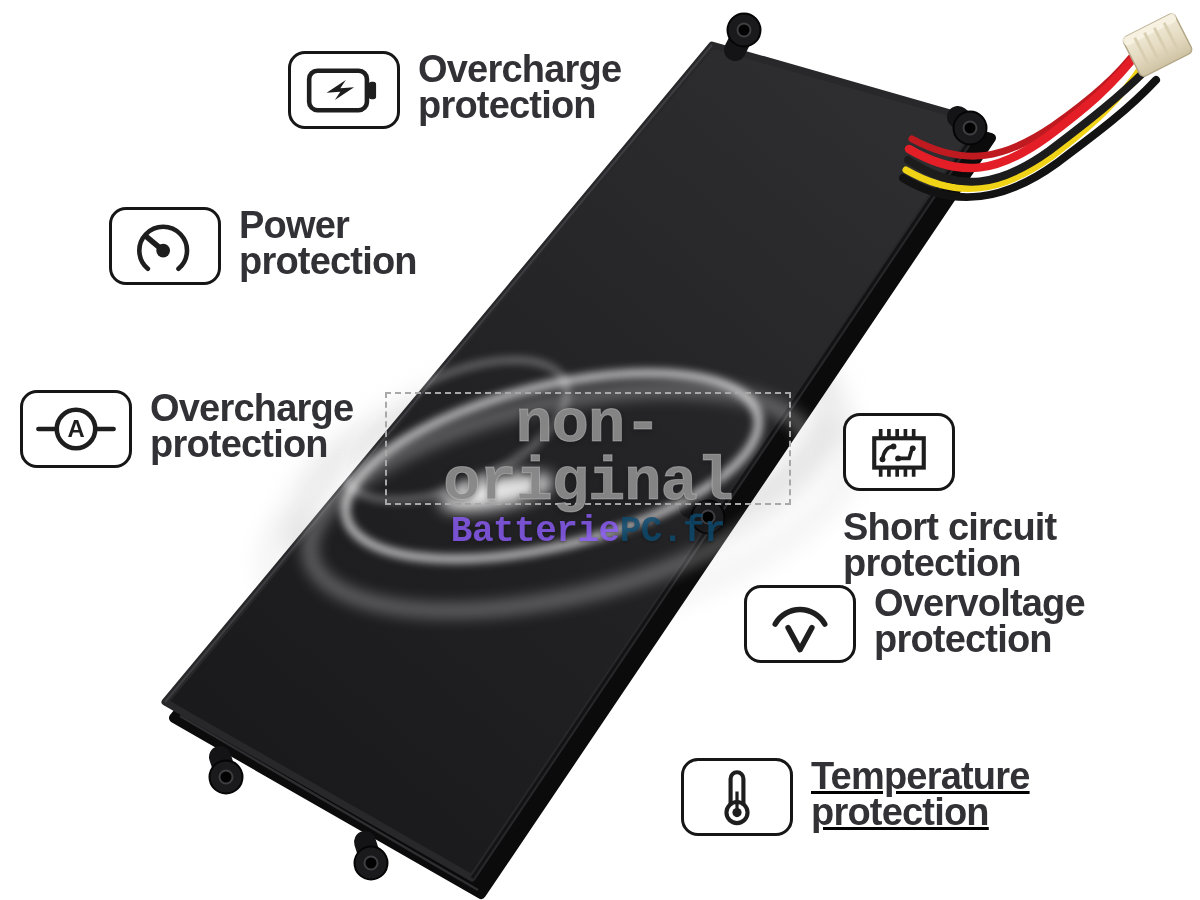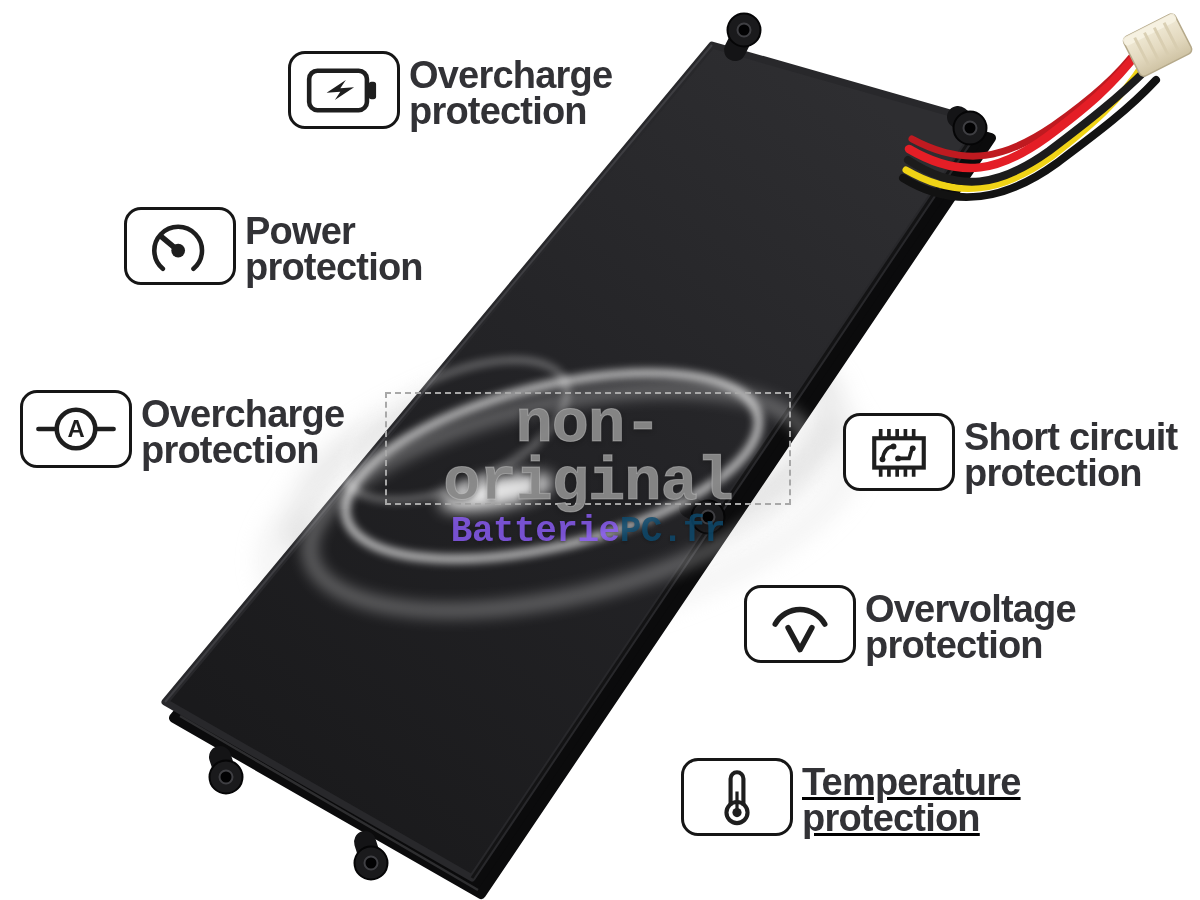--- a/index.html
+++ b/index.html
@@ -3,35 +3,35 @@
 <meta charset="utf-8">
 <style>
   html,body{margin:0;padding:0;background:#ffffff;}
   .stage{
     position:relative;width:1200px;height:900px;overflow:hidden;background:#ffffff;
     font-family:"Liberation Sans", sans-serif;
   }
   .scene{position:absolute;left:0;top:0;}
 
   
-  .callout{position:absolute;display:flex;align-items:flex-end;gap:9px;}
+  .callout{position:absolute;display:flex;align-items:flex-start;gap:18px;}
   .icon-box{
     width:112px;height:78px;box-sizing:border-box;background:#ffffff;
     border:3.5px solid #161616;border-radius:17px;
     display:flex;align-items:center;justify-content:center;flex:0 0 auto;
   }
   .callout-label{
     font-weight:700;font-size:38px;line-height:36px;letter-spacing:-0.8px;
     color:#323236;white-space:nowrap;
   }
   .callout-label span{display:block;}
   .c1{left:288px;top:51px;}
-  .c2{left:108px;top:207px;padding-left:16px;}
+  .c2{left:93px;top:207px;padding-left:16px;}
   .c3{left:20px;top:390px;}
-  .c4{left:843px;top:413px;}
+  .c4{left:843px;top:413px;flex-direction:column;}
   .c5{left:744px;top:585px;}
   .c6{left:681px;top:758px;text-decoration:underline;}
 
   
   .watermark{
     position:absolute;left:385px;top:392px;width:406px;height:113px;
     border:2px dashed #a8a8a8;text-align:center;box-sizing:border-box;font-family:Liberation Mono, monospace;
   }
   .wm-main{
     font-size:62px;font-weight:700;line-height:58px;margin-top:2px;

